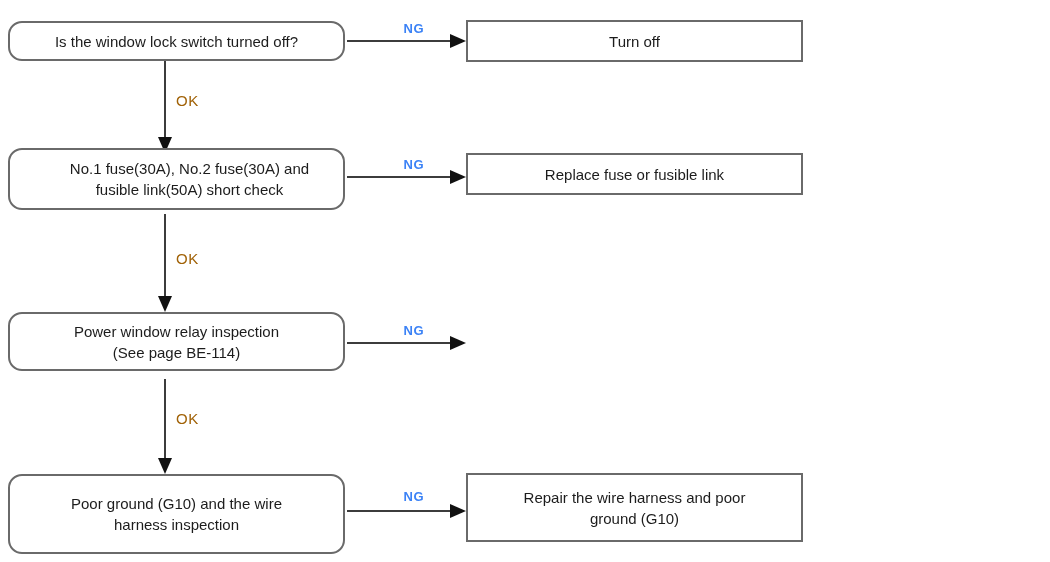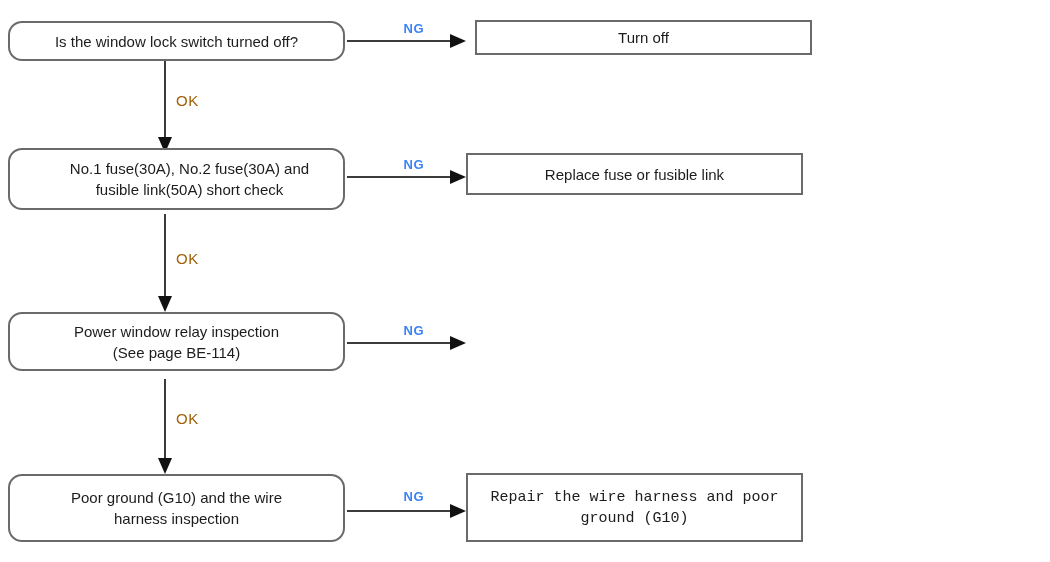--- a/index.html
+++ b/index.html
@@ -29,26 +29,26 @@
     line-height: 21px;
     white-space: pre-line;
     color: #1c1c1c;
   }
   .left  { left: 8px;   width: 337px; border-radius: 14px; }
   .right { left: 466px; width: 337px; }
 
   .lb1 { top: 21px;  height: 40px; }
   .lb2 { top: 148px; height: 62px; padding-left: 26px; }
   .lb3 { top: 312px; height: 59px; }
-  .lb4 { top: 474px; height: 68px; }
+  .lb4 { top: 474px; height: 80px; }
 
-  .rb1 { top: 20px;  height: 35px; margin-left: 9px; }
+  .rb1 { top: 20px;  height: 42px; }
   .rb2 { top: 153px; height: 42px; text-align: right; }
   .rb3 { top: 323px; height: 42px; }
-  .rb4 { top: 473px; height: 69px; font-family: Liberation Mono, monospace; }
+  .rb4 { top: 473px; height: 69px; }
 
   .hline {
     position: absolute;
     left: 347px;
     width: 105px;
     height: 2px;
     background: #3c3c3c;
   }
   .h1 { top: 40px; }
   .h2 { top: 176px; }

